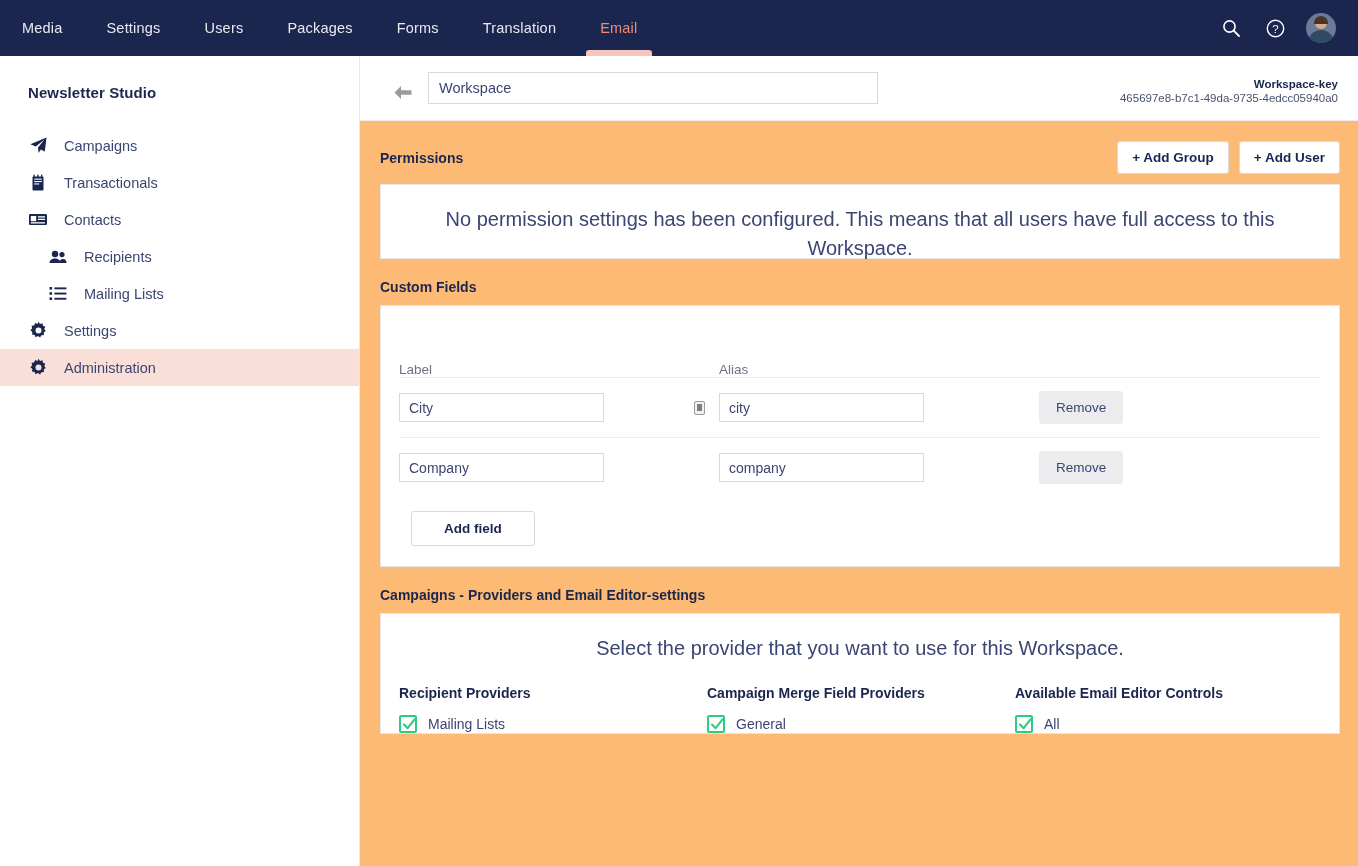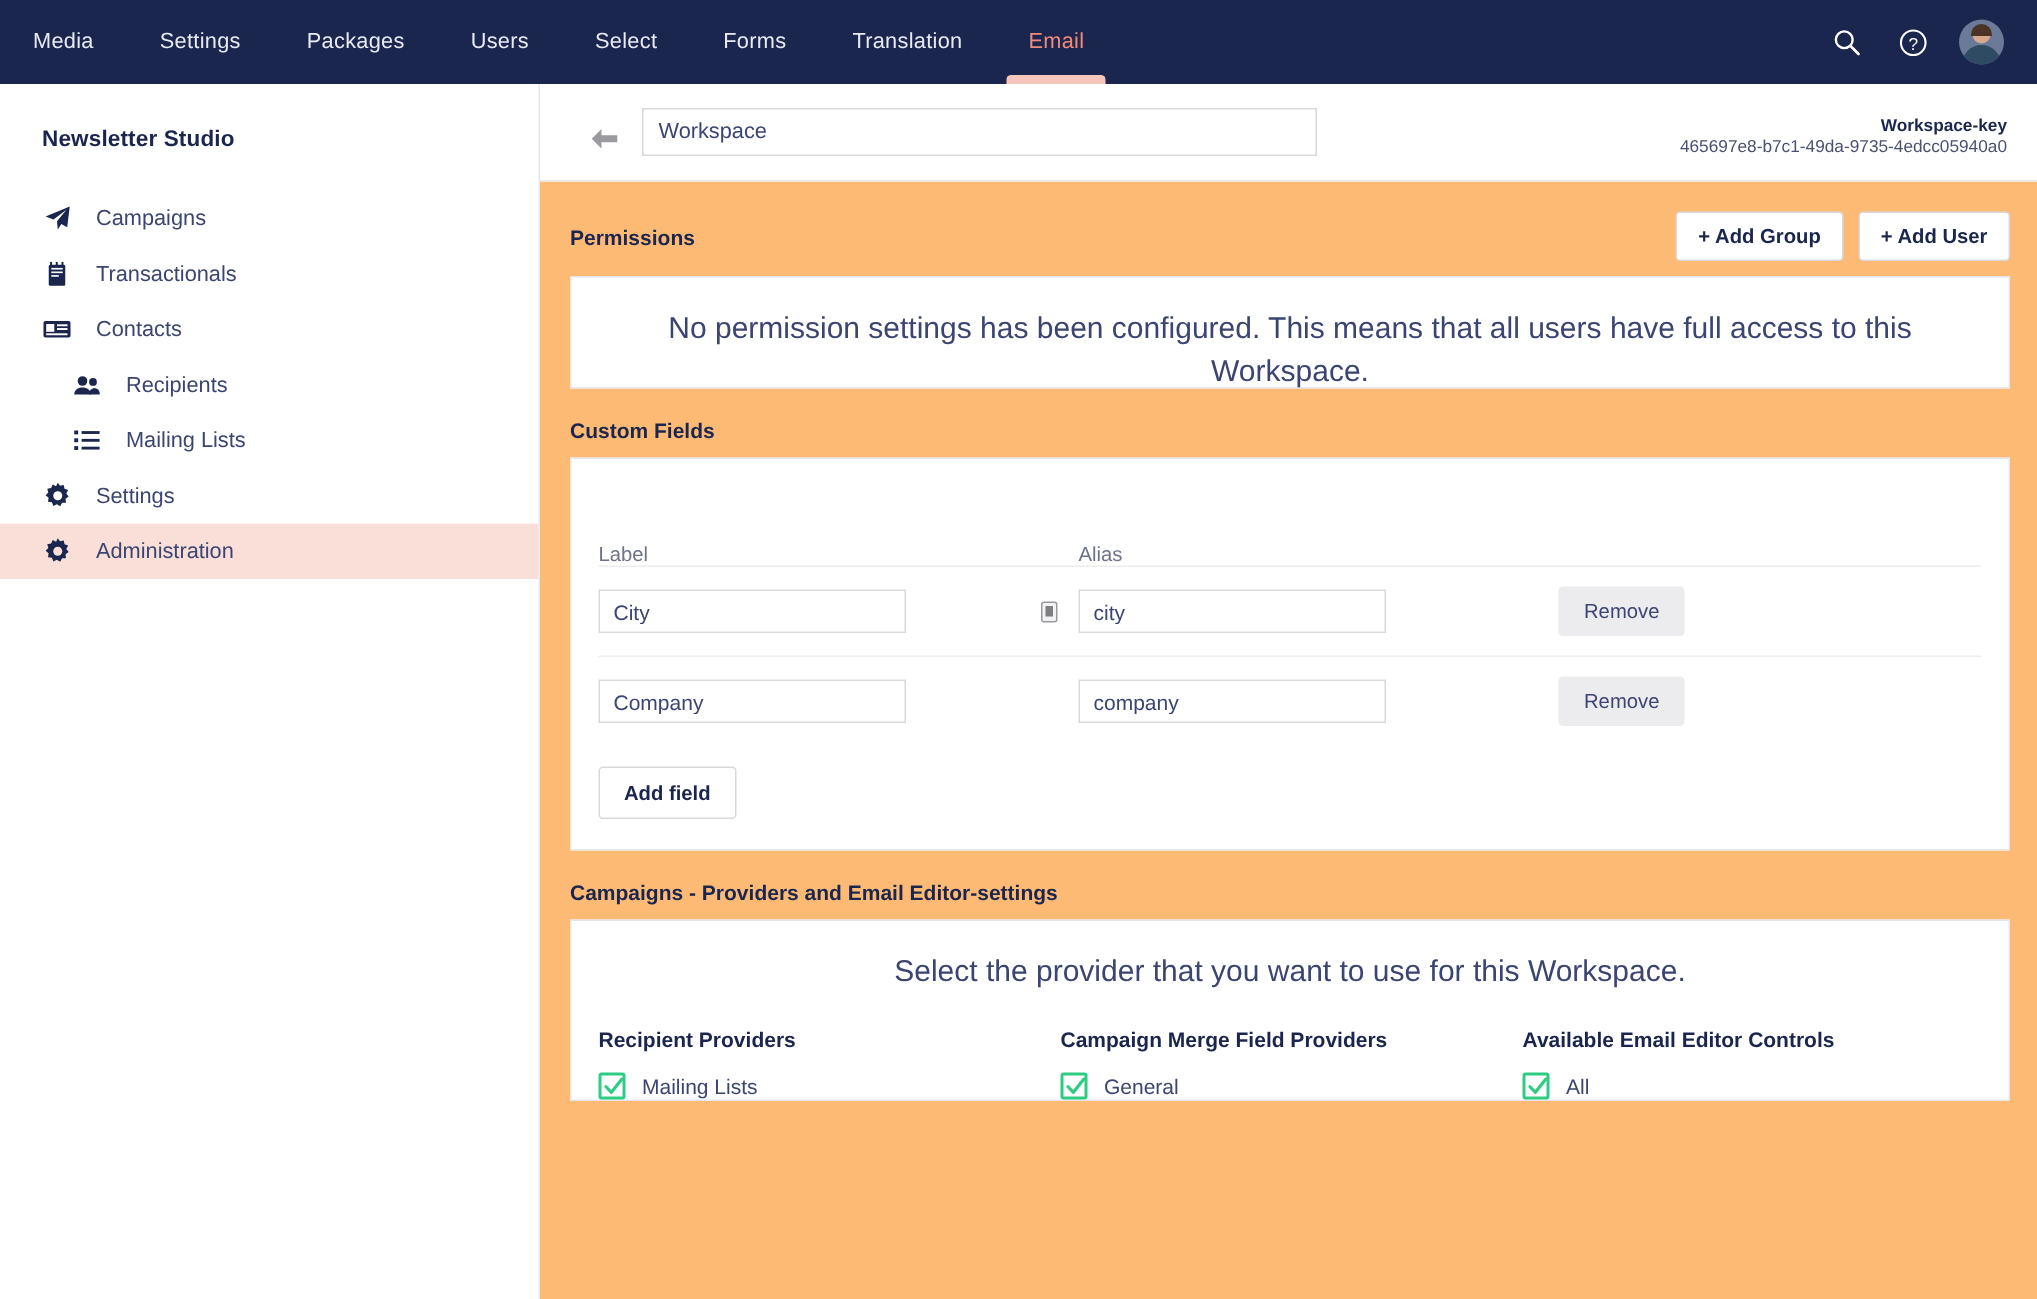--- a/index.html
+++ b/index.html
@@ -140,22 +140,22 @@
     background:#f2f2f3; display:flex;align-items:center;justify-content:center;
   }
   .autofill-ico i{ display:block; width:5px;height:7px;background:#7d7d82; }
   .btn-remove{
     background:#ececee; border:1px solid #ececee; border-radius:3px;
     padding:8px 16px; font-size:13.5px; color:#3b4572; cursor:pointer;
     font-family:inherit;
   }
   .btn-addfield{
     background:#fff; border:1px solid #d9d9dd; border-radius:3px;
-    padding:9px 16px; font-size:13.5px; font-weight:bold; color:#1b264f;
-    cursor:pointer; font-family:inherit; margin:14px 0 20px 0;
+    padding:9px 32px; font-size:13.5px; font-weight:bold; color:#1b264f;
+    cursor:pointer; font-family:inherit; margin:14px 0 20px 12px;
   }
 
   .prov-cols{ display:flex; margin-top:22px; }
   .prov-col{ width:308px; flex:0 0 308px; }
   .prov-h{ font-size:14px; font-weight:bold; color:#1b264f; margin-bottom:14px; }
   .chk-row{ display:flex; align-items:center; gap:11px; cursor:pointer;}
   .chk{
     width:18px;height:18px;border:2px solid #2ecc82; border-radius:2px;
     background:#fff; position:relative; flex:0 0 18px;
   }
@@ -167,27 +167,24 @@
 
 <div class="topnav">
   <div class="nav-items">
     <div class="nav-item">
         <span>Media</span>
       </div>
     <div class="nav-item">
         <span>Settings</span>
       </div>
     <div class="nav-item">
+        <span>Users</span>
+      </div>
+    <div class="nav-item">
         <span>Packages</span>
-      </div>
-    <div class="nav-item">
-        <span>Users</span>
-      </div>
-    <div class="nav-item">
-        <span>Select</span>
       </div>
     <div class="nav-item">
         <span>Forms</span>
       </div>
     <div class="nav-item">
         <span>Translation</span>
       </div>
     <div class="nav-item active">
         <span>Email</span>
       </div>

